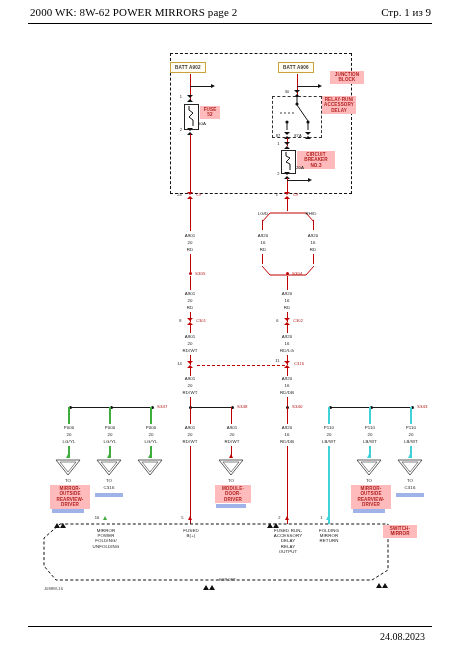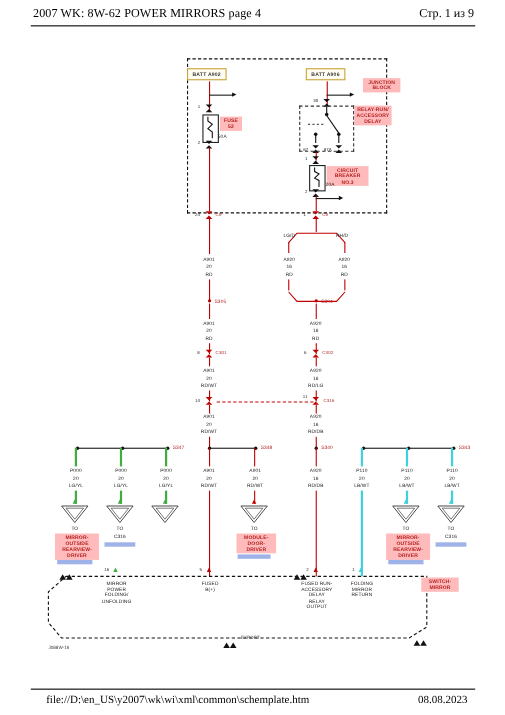--- a/index.html
+++ b/index.html
@@ -72,21 +72,21 @@
 
   .footnote{position:absolute;font-size:4.2px;color:#444;white-space:nowrap;}
 
   
   .zig svg{display:block;}
 </style>
 </head>
 <body>
 
 <div class="hdr">
-  <div class="hdr-title">2007 WK: 8W-62 POWER MIRRORS page 4</div>
+  <div class="hdr-title">2000 WK: 8W-62 POWER MIRRORS page 2</div>
   <div class="hdr-page">Стр. 1 из 9</div>
   <div class="hdr-rule"></div>
 </div>
 
 <div class="stage">
 
   <div class="dashbox" style="left:170px;top:29px;width:180px;height:139px;"></div>
   <div class="tag multi" style="left: 330px; top: 47px; width: 30px; white-space: pre-line;">JUNCTION
 BLOCK</div>
 
@@ -464,15 +464,14 @@
     </svg>
   </div>
 
   <div class="footnote" style="left:219px;top:553px;">EXPORT</div>
   <div class="footnote" style="left:44px;top:562px;">J088W-16</div>
 
 </div>
 
 <div class="ftr">
   <div class="ftr-rule"></div>
-  <div class="ftr-path">file://D:\en_US\y2007\wk\wi\xml\common\schemplate.htm</div>
-  <div class="ftr-date">08.08.2023</div>
+  <div class="ftr-date">24.08.2023</div>
 </div>
 
 </body></html>

